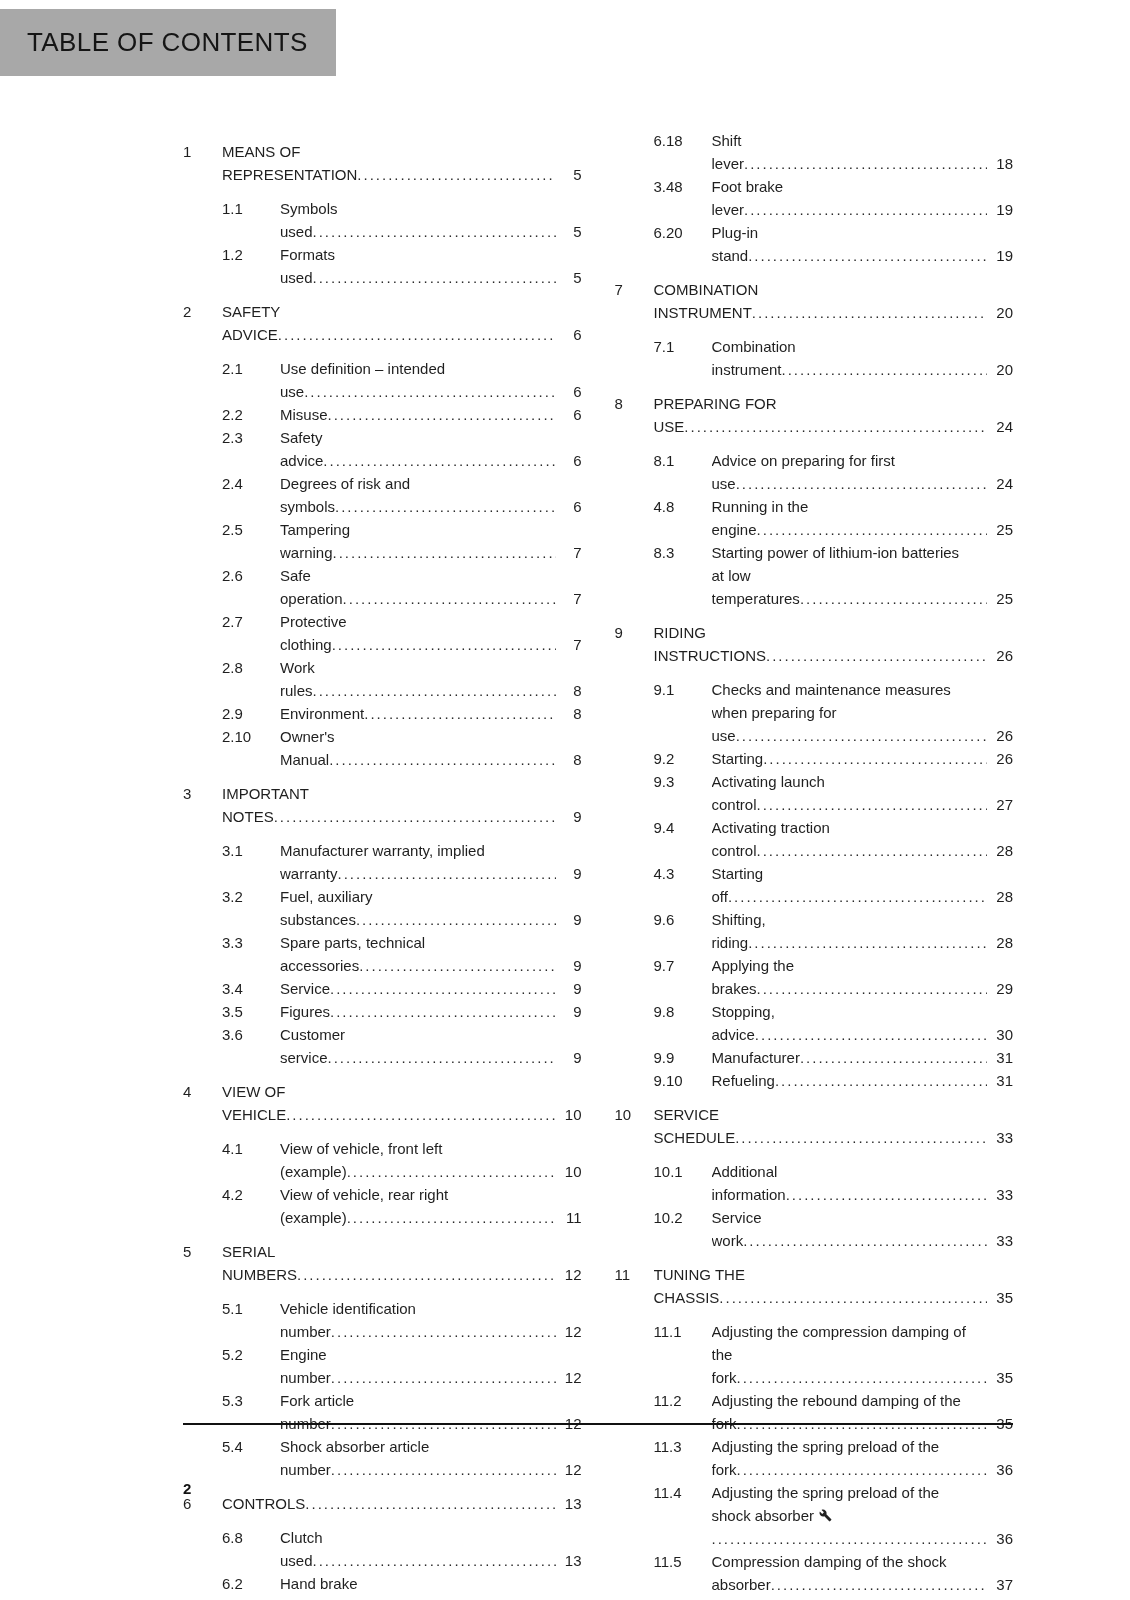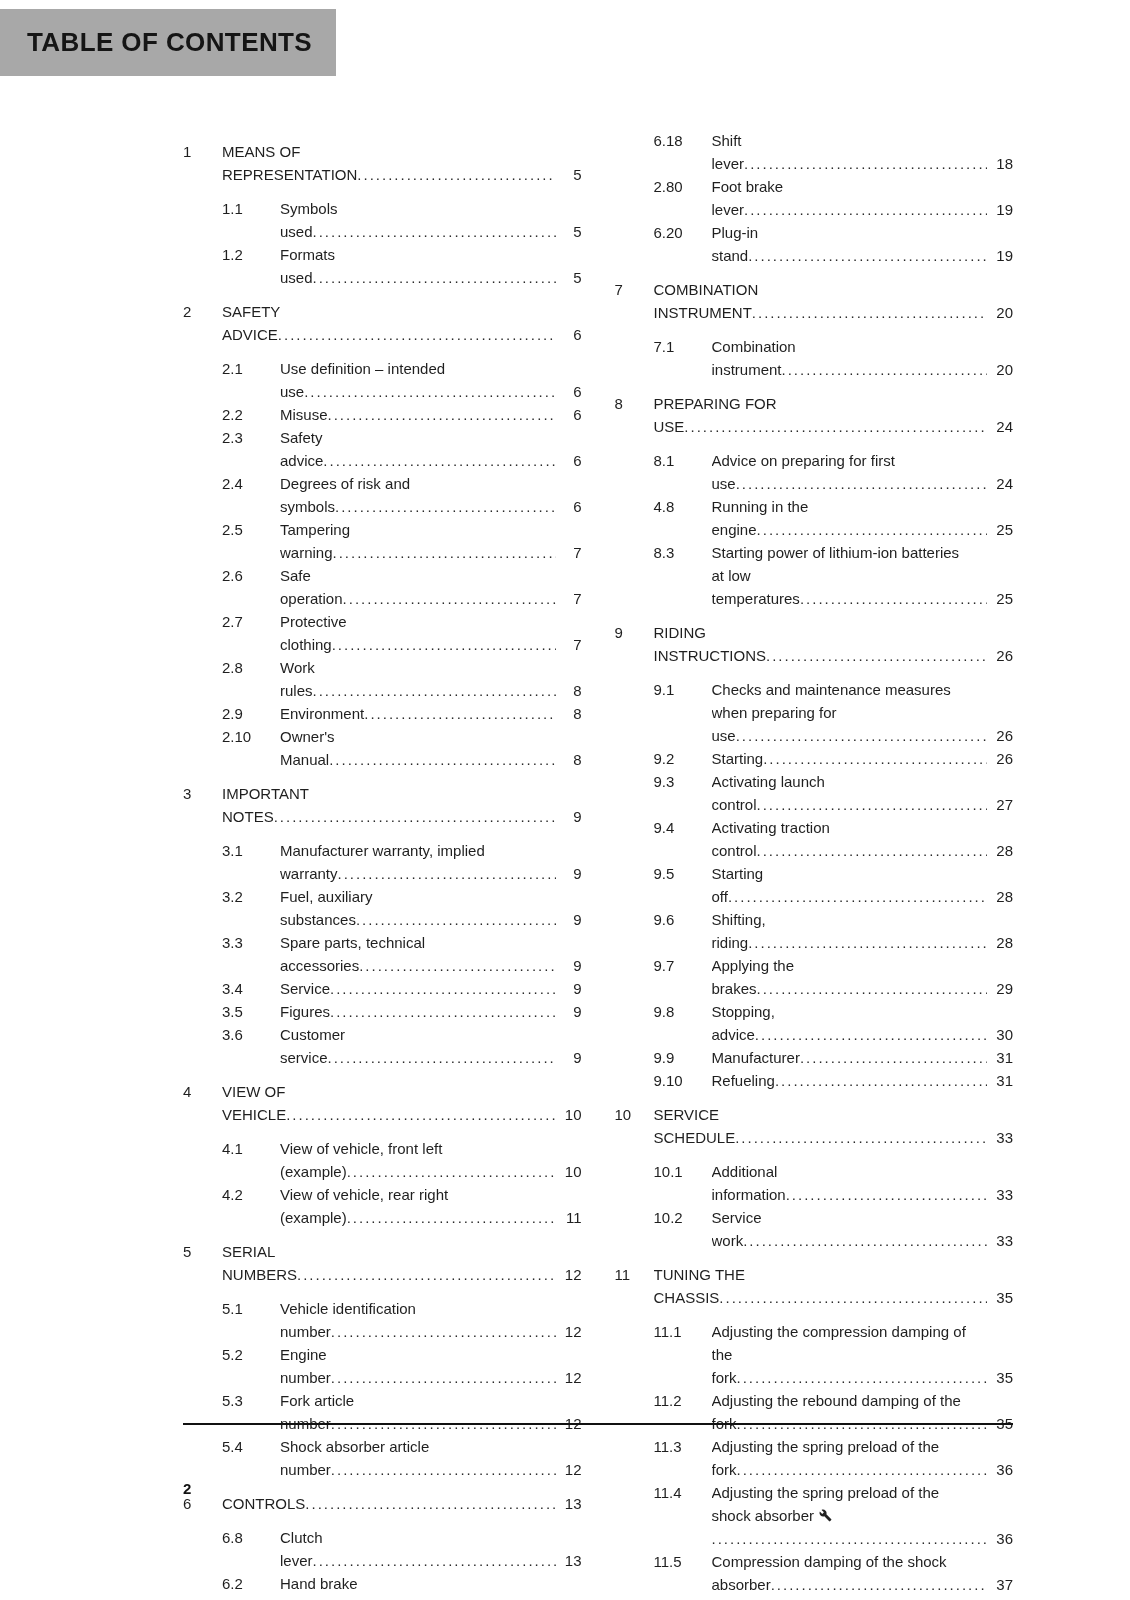--- a/index.html
+++ b/index.html
@@ -16,21 +16,21 @@
   .header-box {
     position: absolute;
     left: 0; top: 9px;
     width: 336px; height: 67px;
     background: #a8a8a8;
     display: flex;
     align-items: center;
   }
   .header-title {
     font-size: 26px;
-    font-weight: 700;
+    font-weight: 400;
     padding-left: 27px;
     letter-spacing: 0.4px;
     color: #151515;
     white-space: nowrap;
   }
   .toc {
     position: absolute;
     left: 183px; top: 129px;
     width: 830px;
     display: flex;
@@ -211,34 +211,34 @@
         <div class="entry level-2">
           <span class="num">5.4</span>
           <span class="body"><span class="title">Shock absorber article number</span><span class="leader">....................................................................................................................................................................................................................................................................</span><span class="pg">12</span></span>
         </div>
         <div class="entry level-1">
           <span class="num">6</span>
           <span class="body"><span class="title">CONTROLS</span><span class="leader">....................................................................................................................................................................................................................................................................</span><span class="pg">13</span></span>
         </div>
         <div class="entry level-2">
           <span class="num">6.8</span>
-          <span class="body"><span class="title">Clutch lever</span><span class="leader">....................................................................................................................................................................................................................................................................</span><span class="pg">13</span></span>
+          <span class="body"><span class="title">Clutch used</span><span class="leader">....................................................................................................................................................................................................................................................................</span><span class="pg">13</span></span>
         </div>
         <div class="entry level-2">
           <span class="num">6.2</span>
           <span class="body"><span class="title">Hand brake lever</span><span class="leader">....................................................................................................................................................................................................................................................................</span><span class="pg">13</span></span>
         </div>
       </div>
     <div class="toc-col">
         <div class="entry level-2">
           <span class="num">6.18</span>
           <span class="body"><span class="title">Shift lever</span><span class="leader">....................................................................................................................................................................................................................................................................</span><span class="pg">18</span></span>
         </div>
         <div class="entry level-2">
-          <span class="num">2.80</span>
+          <span class="num">3.48</span>
           <span class="body"><span class="title">Foot brake lever</span><span class="leader">....................................................................................................................................................................................................................................................................</span><span class="pg">19</span></span>
         </div>
         <div class="entry level-2">
           <span class="num">6.20</span>
           <span class="body"><span class="title">Plug-in stand</span><span class="leader">....................................................................................................................................................................................................................................................................</span><span class="pg">19</span></span>
         </div>
         <div class="entry level-1">
           <span class="num">7</span>
           <span class="body"><span class="title">COMBINATION INSTRUMENT</span><span class="leader">....................................................................................................................................................................................................................................................................</span><span class="pg">20</span></span>
         </div>
@@ -276,21 +276,21 @@
         </div>
         <div class="entry level-2">
           <span class="num">9.3</span>
           <span class="body"><span class="title">Activating launch control</span><span class="leader">....................................................................................................................................................................................................................................................................</span><span class="pg">27</span></span>
         </div>
         <div class="entry level-2">
           <span class="num">9.4</span>
           <span class="body"><span class="title">Activating traction control</span><span class="leader">....................................................................................................................................................................................................................................................................</span><span class="pg">28</span></span>
         </div>
         <div class="entry level-2">
-          <span class="num">9.5</span>
+          <span class="num">4.3</span>
           <span class="body"><span class="title">Starting off</span><span class="leader">....................................................................................................................................................................................................................................................................</span><span class="pg">28</span></span>
         </div>
         <div class="entry level-2">
           <span class="num">9.6</span>
           <span class="body"><span class="title">Shifting, riding</span><span class="leader">....................................................................................................................................................................................................................................................................</span><span class="pg">28</span></span>
         </div>
         <div class="entry level-2">
           <span class="num">9.7</span>
           <span class="body"><span class="title">Applying the brakes</span><span class="leader">....................................................................................................................................................................................................................................................................</span><span class="pg">29</span></span>
         </div>

